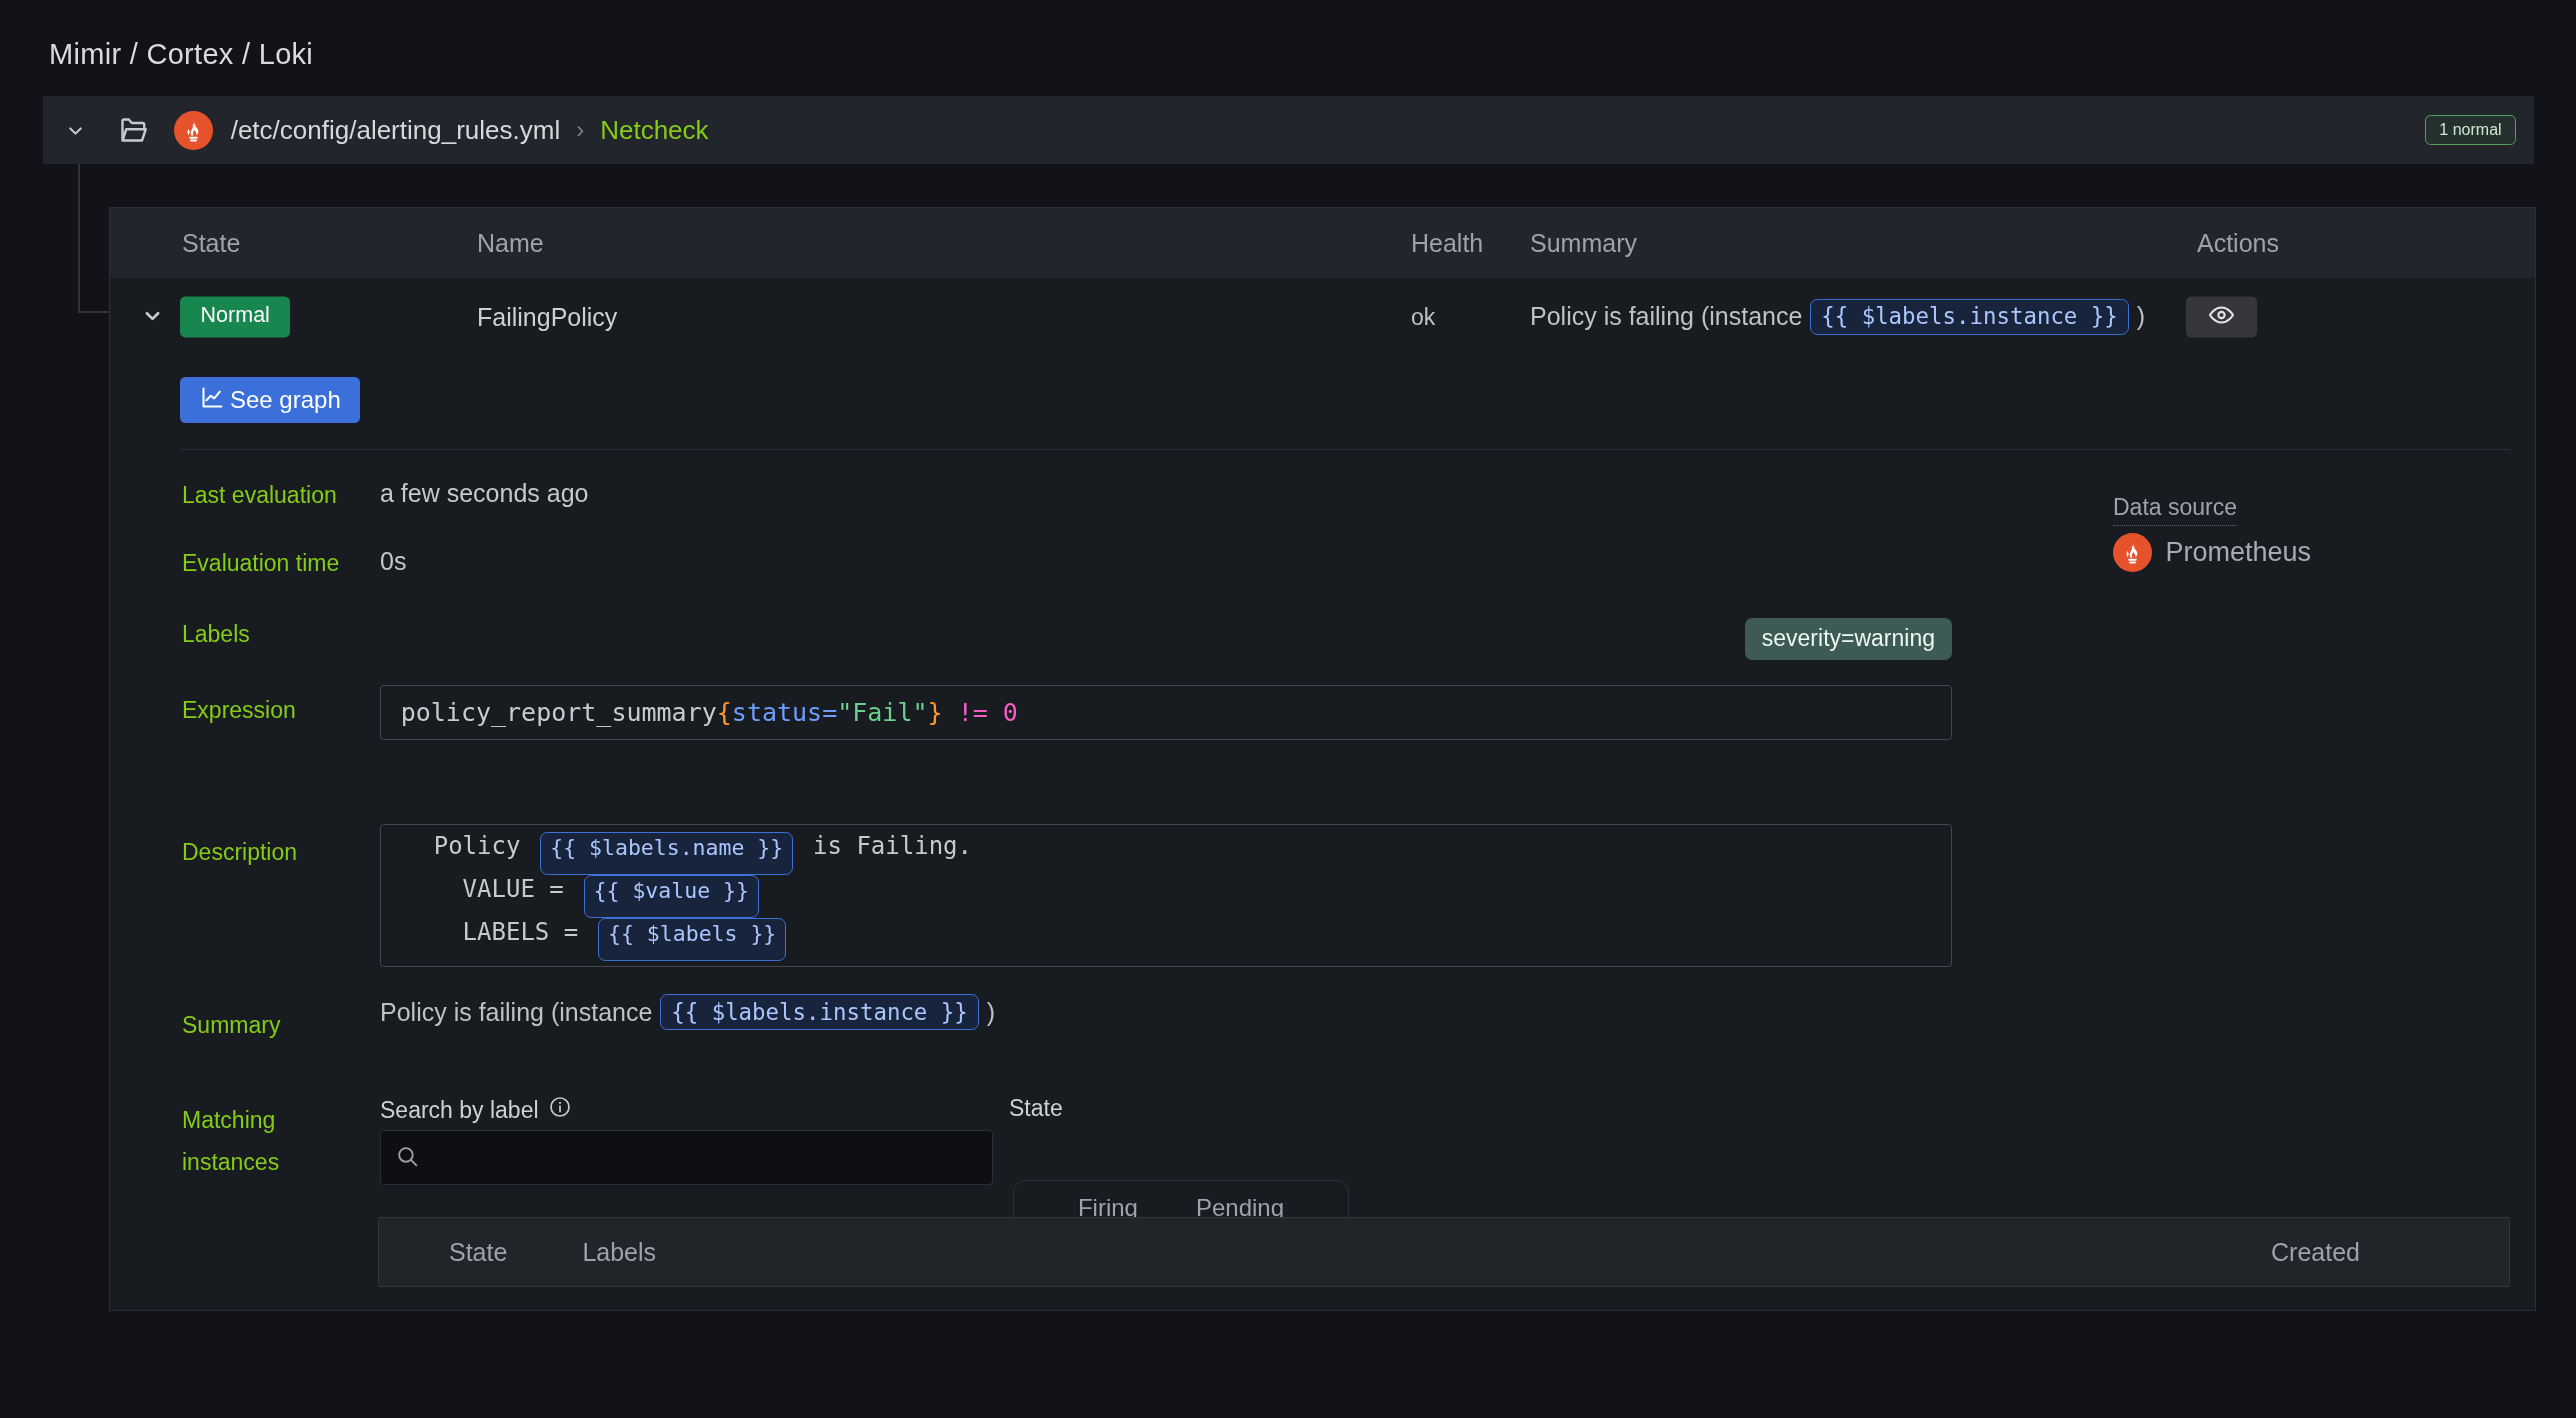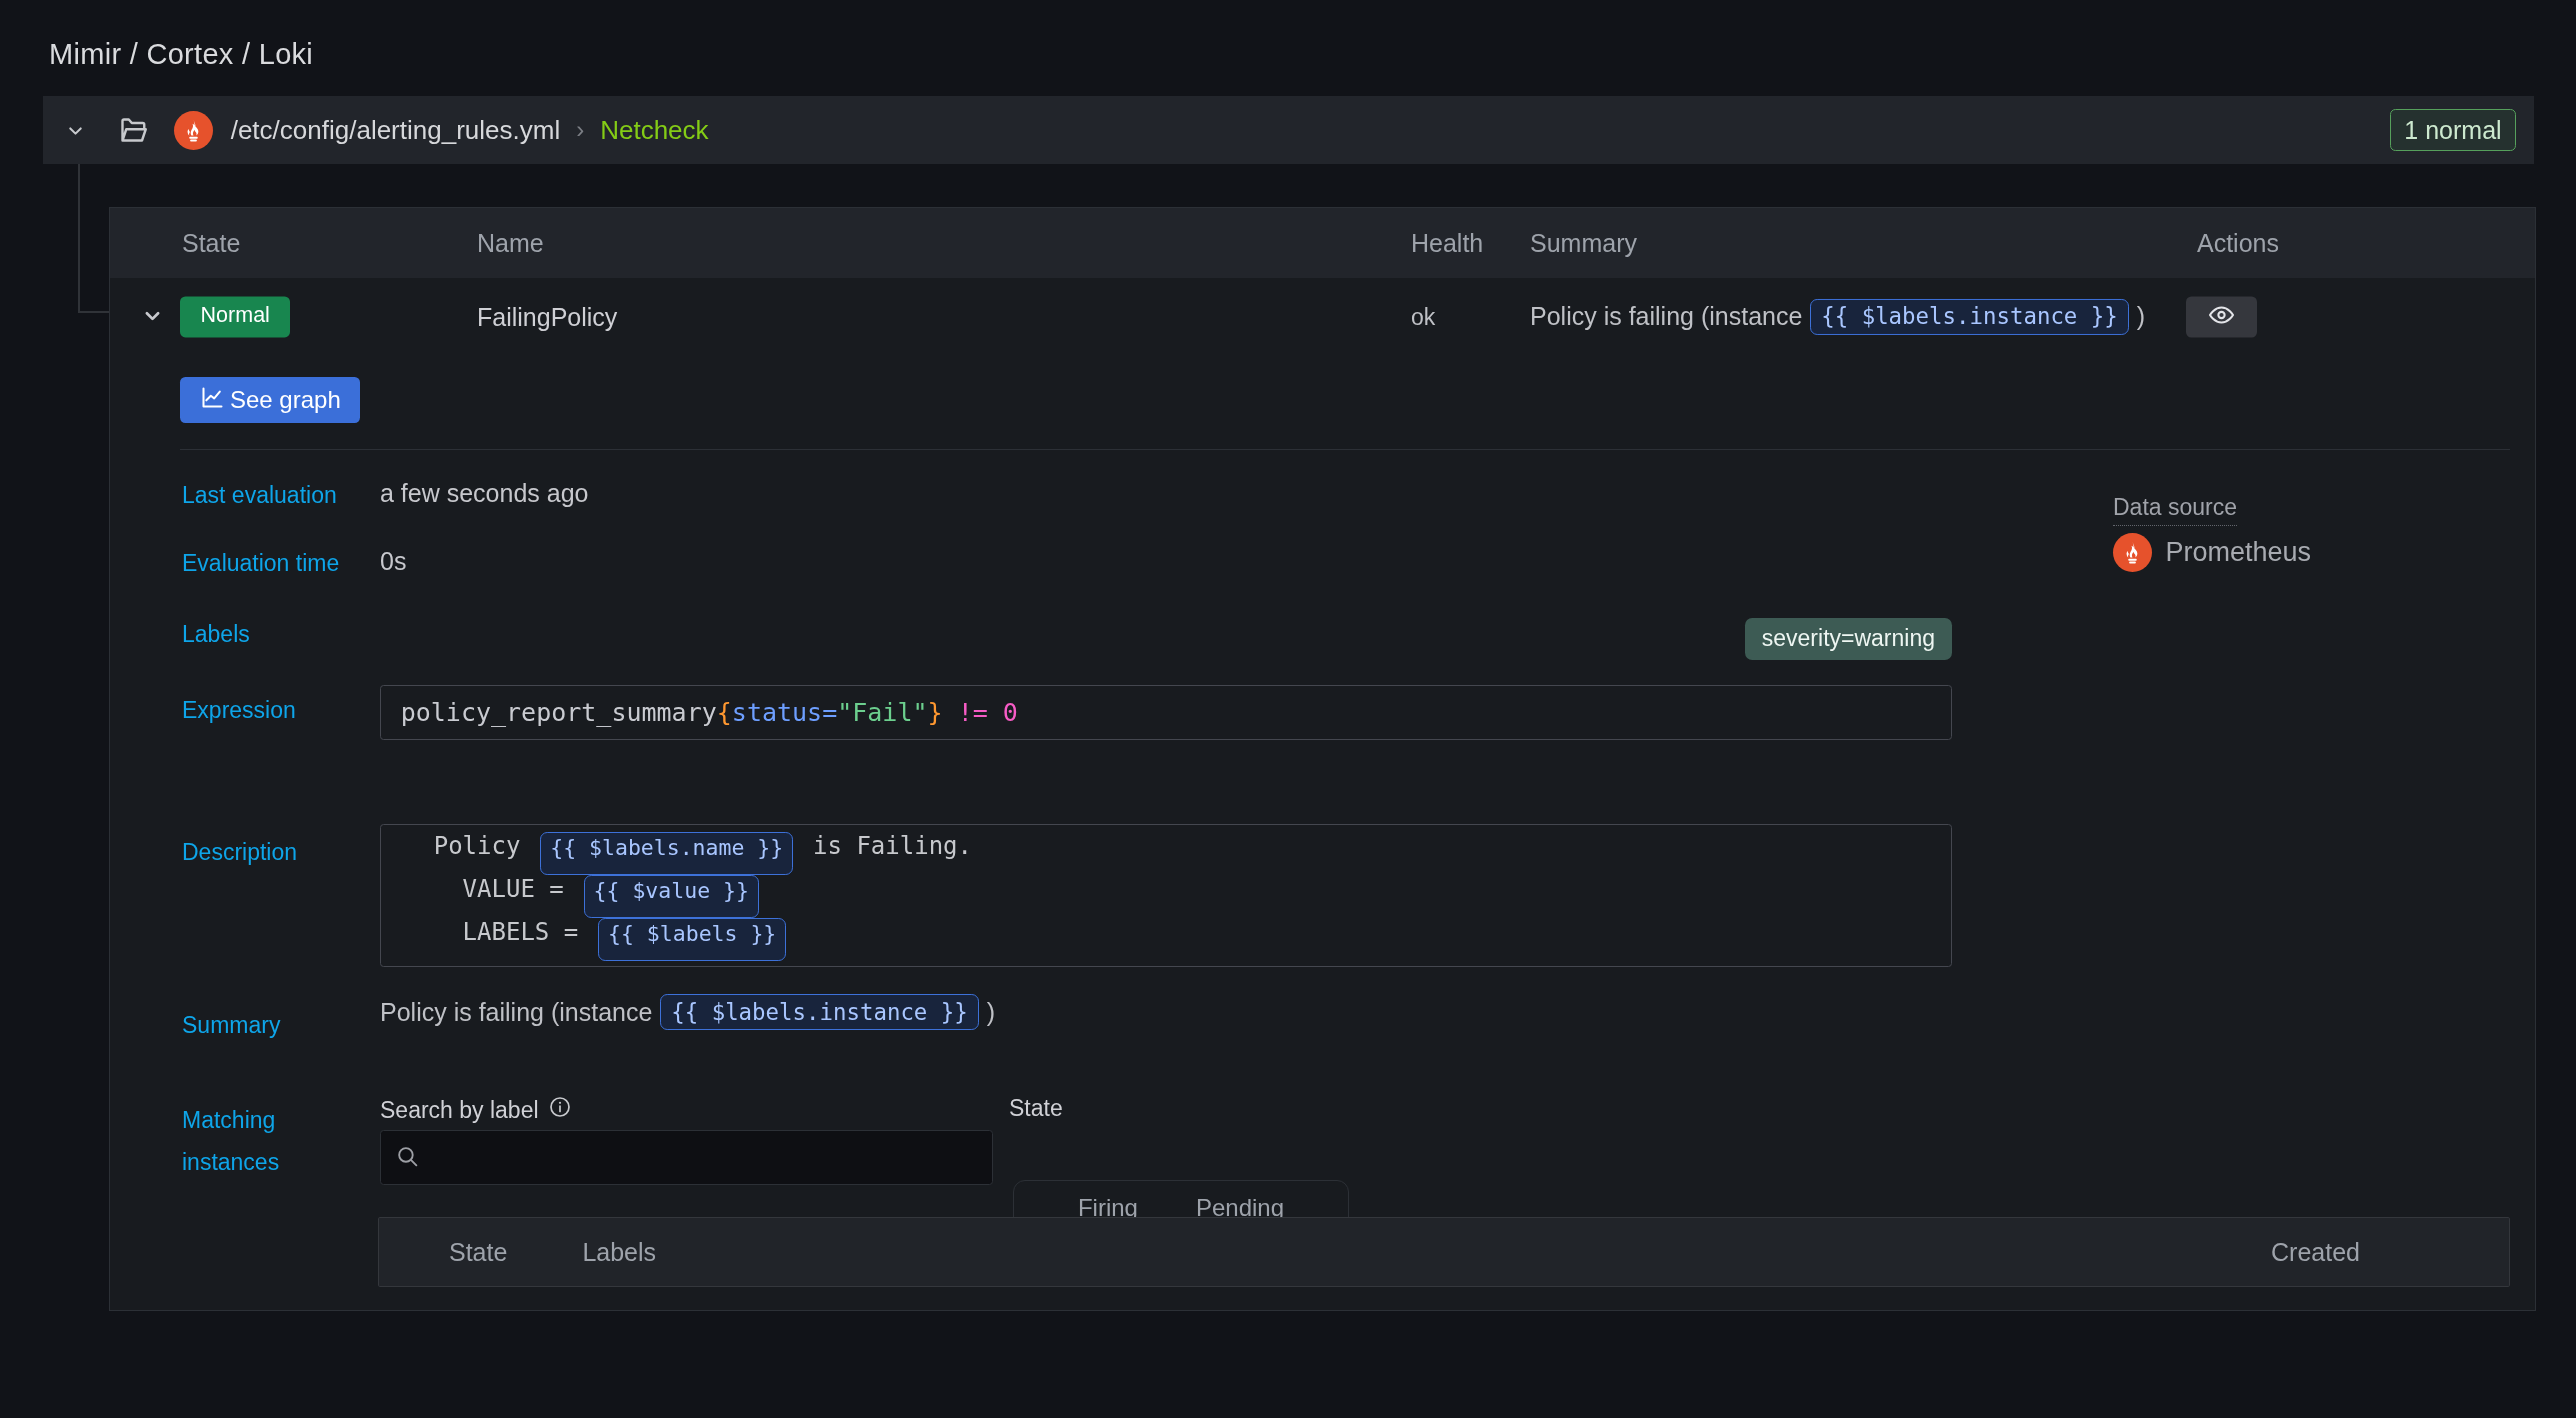--- a/index.html
+++ b/index.html
@@ -14,21 +14,21 @@
   .page-title{position:absolute;left:49px;top:38px;font-size:29px;font-weight:400;color:#dadbde;letter-spacing:0.3px;}
   .crumb-bar{position:absolute;left:43px;top:96px;width:2491px;height:68px;background:#22252b;
     display:flex;align-items:center;box-sizing:border-box;padding:0 18px 0 19.7px;}
   .icon-btn{display:flex;align-items:center;justify-content:center;background:none;border:none;cursor:pointer;padding:0;}
   .crumb-bar svg{display:block;}
   .crumb-path{margin-left:18px;font-size:26px;color:#d7d8db;}
   .crumb-sep{margin:0 16px;font-size:24px;color:#7b7e85;}
   .crumb-group{font-size:26px;color:#84cc16;}
   .spacer{flex:1;}
   .normal-badge{border:0.9px solid #56a05c;color:#cde9cf;background:rgba(73,156,84,.10);
-    font-size:25px;padding:5.4px 13.4px;border-radius:5.4px;white-space:nowrap;}
+    font-size:16px;padding:5.4px 13.4px;border-radius:5.4px;white-space:nowrap;}
 
   .prom-icon{width:39px;height:39px;border-radius:50%;background:#e6522c;display:flex;align-items:center;justify-content:center;flex:none;}
 
   
   .tree-v{position:absolute;left:78px;top:164px;width:1.8px;height:148px;background:#303338;}
   .tree-h{position:absolute;left:78px;top:311px;width:32px;height:1.8px;background:#303338;}
 
   
   .panel{position:absolute;left:109px;top:207px;width:2427px;height:1104px;background:#181b1f;
     border:0.9px solid #2c3036;box-sizing:border-box;}
@@ -45,21 +45,21 @@
   .chip-mono{font-family:"DejaVu Sans Mono",monospace;font-size:22.4px;color:#a9c6ff;background:#18243c;
     border:1.8px solid #3d71d9;border-radius:7.2px;padding:3.6px 10.7px;white-space:pre;line-height:1.2;}
   .eye-btn{position:absolute;left:2076px;top:50%;transform:translateY(-50%);width:71px;height:41px;
     background:#35373d;border:none;border-radius:5.4px;display:flex;align-items:center;justify-content:center;cursor:pointer;}
 
   .see-graph{position:absolute;left:70px;top:169px;height:46px;display:inline-flex;align-items:center;gap:4px;
     background:#3b6fd9;border:none;border-radius:5.4px;color:#fff;font-size:24px;padding:0 19px;cursor:pointer;}
 
   .divider{position:absolute;left:70px;top:241px;width:2330px;height:0.9px;background:#2c3036;}
 
-  .dl-label{position:absolute;font-size:23px;color:#0ea5e9;}
+  .dl-label{position:absolute;font-size:23px;color:#84cc16;}
   .dl-value{position:absolute;font-size:25px;color:#c7c8cd;}
 
   .sev-badge{position:absolute;right:583px;top:410px;background:#3d5b54;color:#eef6f2;
     font-size:23px;padding:7.2px 17px;border-radius:7.2px;line-height:1.2;}
 
   .expr-box{position:absolute;left:270px;top:477px;width:1572px;height:55px;box-sizing:border-box;
     border:0.9px solid #44474f;border-radius:3.6px;display:flex;align-items:center;padding:0 19.7px;
     font-family:"DejaVu Sans Mono",monospace;font-size:25px;white-space:pre;}
   .desc-box{position:absolute;left:270px;top:616px;width:1572px;height:143px;box-sizing:border-box;
     border:0.9px solid #44474f;border-radius:3.6px;padding:7.2px 19.7px;

